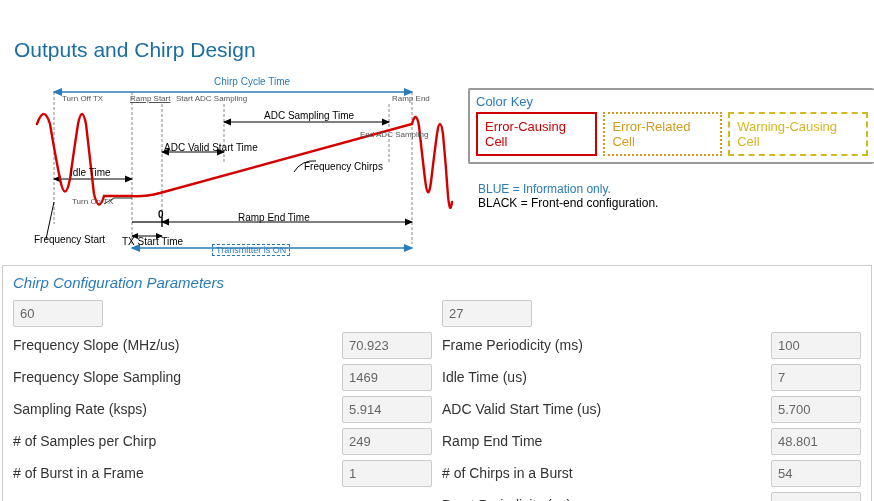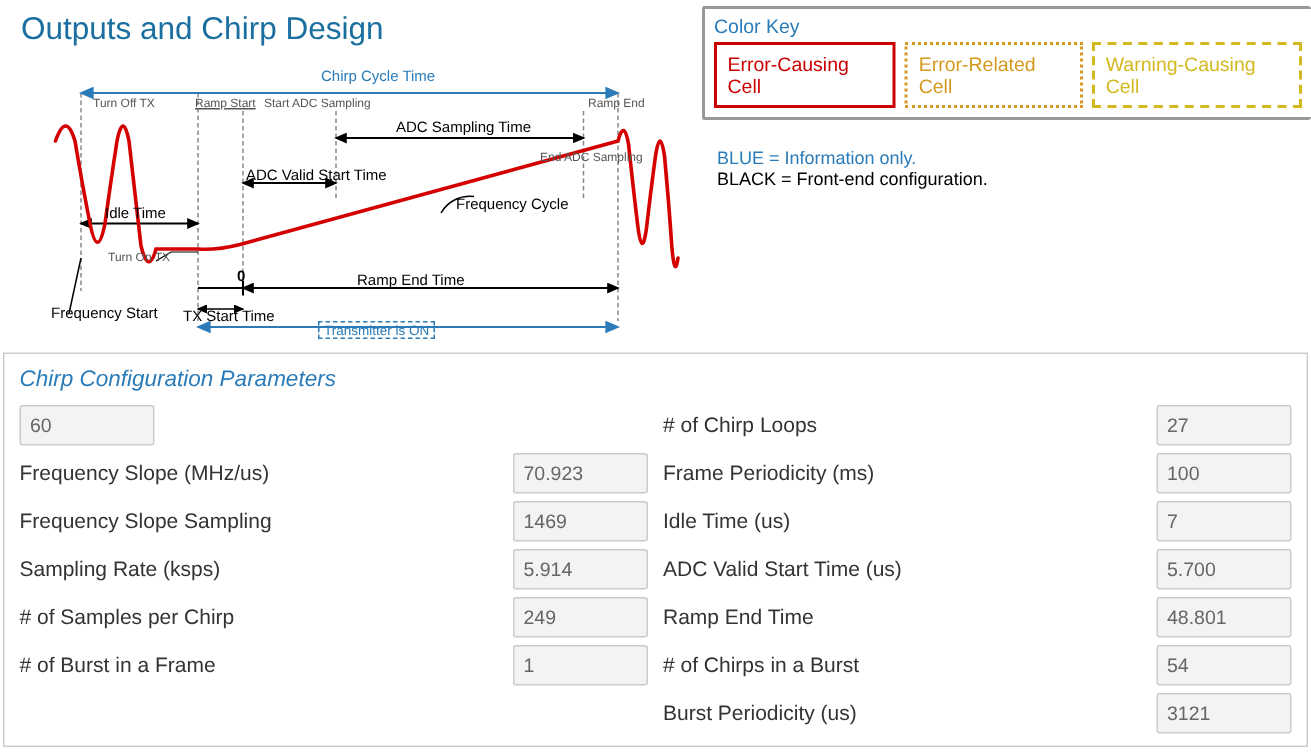--- a/index.html
+++ b/index.html
@@ -1,17 +1,17 @@
 <!DOCTYPE html>
 <html><head>
 <meta charset="utf-8">
 <style>
   * { box-sizing: border-box; margin: 0; padding: 0; }
   body { font-family: Arial, Helvetica, sans-serif; font-size: 13px; color: #333; background: #fff; width: 874px; }
-  .top-row { display: flex; align-items: flex-start; }
+  .top-row { display: flex; align-items: center; margin-top: 30px; }
   .outputs-col { flex: 0 0 460px; padding: 8px 10px 4px 14px; }
   .outputs-title { color: #1a6fa0; font-size: 21px; font-weight: 400; margin-bottom: 2px; }
   .diagram-wrap { position: relative; width: 440px; height: 195px; }
   .diagram-wrap svg { position: absolute; top: 0; left: 0; }
   .dlabel { position: absolute; font-size: 10px; color: #000; white-space: nowrap; }
   .dlabel.tiny { font-size: 8px; color: #555; }
   .dlabel.blue { color: #2a7bb8; }
   .dlabel.bluebox { color: #2a7bb8; border: 1px dashed #2a7bb8; padding: 0 3px; font-size: 9px; }
   .right-col { flex: 1; padding-top: 4px; }
   .color-key-box { border: 2px solid #999; border-right: none; border-radius: 2px; padding: 4px 6px 6px 6px; background: #fff; margin-left: 4px; }
@@ -93,21 +93,21 @@
         <path d="M90 140 L100 134 L118 134" fill="none" stroke="#000" stroke-width="0.8"></path>
       </svg>
       <span class="dlabel blue" style="left:200px; top:12px;">Chirp Cycle Time</span>
       <span class="dlabel tiny" style="left:48px; top:30px;">Turn Off TX</span>
       <span class="dlabel tiny" style="left:116px; top:30px;text-decoration:underline;">Ramp Start</span>
       <span class="dlabel tiny" style="left:162px; top:30px;">Start ADC Sampling</span>
       <span class="dlabel tiny" style="left:378px; top:30px;">Ramp End</span>
       <span class="dlabel" style="left:250px; top:46px;">ADC Sampling Time</span>
       <span class="dlabel tiny" style="left:346px; top:66px; width:20px; text-align:right; line-height:9px;">End ADC Sampling</span>
       <span class="dlabel" style="left:150px; top:78px; width:41px; line-height:11px;">ADC Valid Start Time</span>
-      <span class="dlabel" style="left:290px; top:97px;">Frequency Cycle</span>
+      <span class="dlabel" style="left:290px; top:97px;">Frequency Chirps</span>
       <span class="dlabel" style="left:56px; top:103px;">Idle Time</span>
       <span class="dlabel tiny" style="left:58px; top:133px;">Turn On TX</span>
       <span class="dlabel" style="left:144px; top:145px; font-weight:bold;">0</span>
       <span class="dlabel" style="left:224px; top:148px;">Ramp End Time</span>
       <span class="dlabel" style="left:20px; top:170px; line-height:11px; width:54px;">Frequency Start</span>
       <span class="dlabel" style="left:108px; top:172px;">TX Start Time</span>
       <span class="dlabel bluebox" style="left:198px; top:180px;">Transmitter is ON</span>
     </div>
   </div>
   <div class="right-col">
@@ -149,21 +149,20 @@
           <span class="param-label"># of Samples per Chirp</span>
           <input class="param-input" readonly="" value="249" style="">
         </div>
       <div class="param-row">
           <span class="param-label"># of Burst in a Frame</span>
           <input class="param-input" readonly="" value="1" style="">
         </div>
     </div>
     <div class="params-col">
       <div class="param-row">
-          <span class="param-label"># of Chirp Loops</span>
           <input class="param-input" readonly="" value="27" style="">
         </div>
       <div class="param-row">
           <span class="param-label">Frame Periodicity (ms)</span>
           <input class="param-input" readonly="" value="100" style="">
         </div>
       <div class="param-row">
           <span class="param-label">Idle Time (us)</span>
           <input class="param-input" readonly="" value="7" style="">
         </div>

